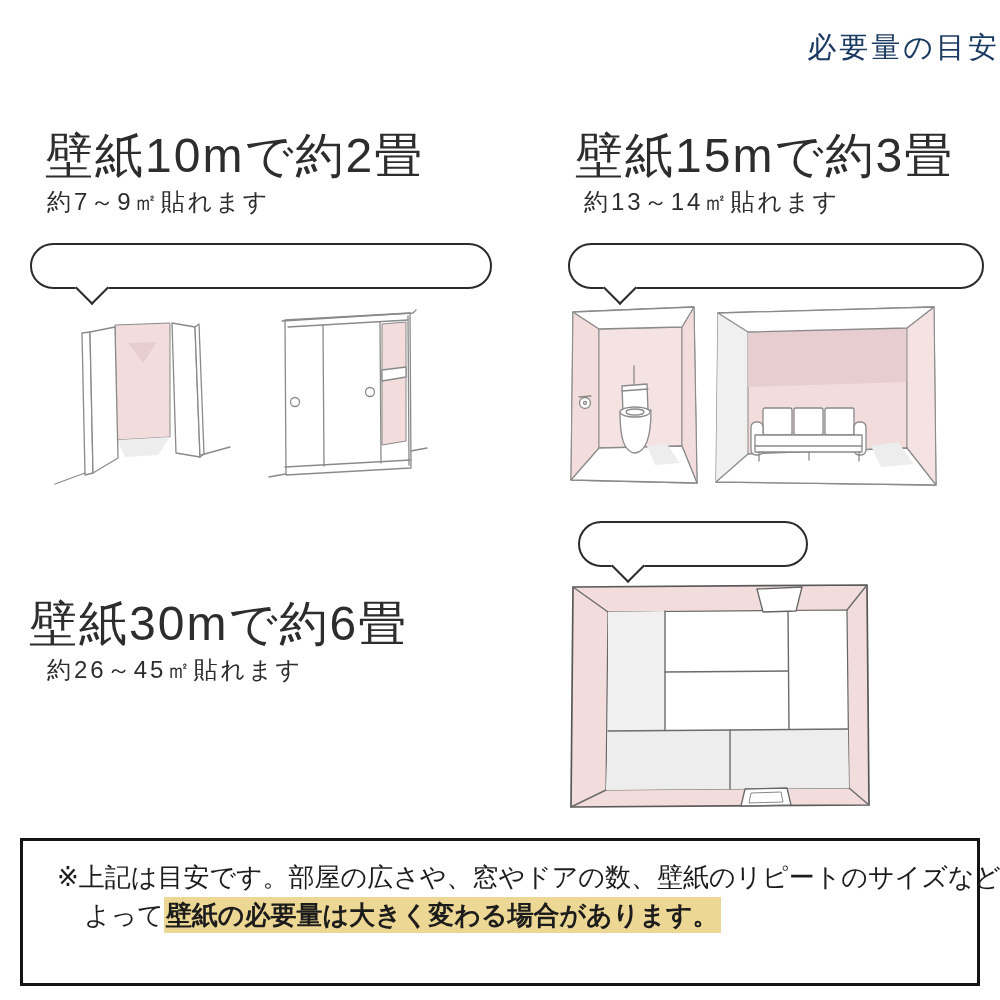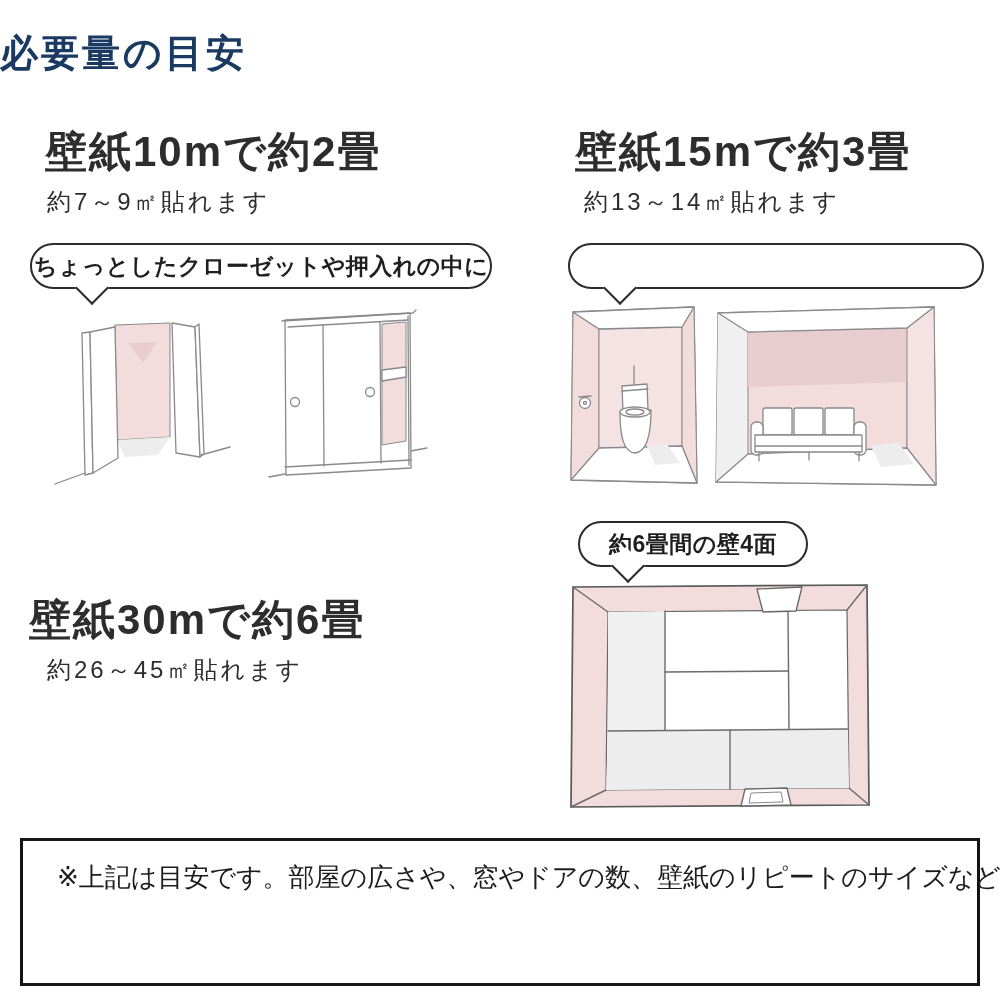--- a/index.html
+++ b/index.html
@@ -9,26 +9,26 @@
     --sketch-line:#8a8a8a;
   }
   html,body{margin:0;padding:0;}
   body{
     width:1000px;height:1000px;position:relative;background:#ffffff;
     font-family:"Liberation Sans","DejaVu Sans",sans-serif;color:var(--text-dark);
     overflow:hidden;
   }
   .abs{position:absolute;}
   .title{
-    top:28px;left:0;width:1000px;text-align:left;
-    font-size:38px;font-weight:bold;letter-spacing:3px;color:var(--title-navy);
+    top:28px;left:0;width:1000px;text-align:right;
+    font-size:29px;font-weight:normal;letter-spacing:3px;color:var(--title-navy);
     white-space:nowrap;
   }
   .heading{
-    font-size:42px;font-weight:bold;color:var(--text-dark);
+    font-size:48px;font-weight:normal;color:var(--text-dark);
     letter-spacing:2px;white-space:nowrap;line-height:1.15;
   }
   .subtext{
     font-size:24px;color:var(--text-dark);letter-spacing:3px;white-space:nowrap;
   }
   .bubble{
     box-sizing:border-box;height:46px;border:2.5px solid var(--bubble-border);
     border-radius:24px;background:#fff;display:flex;align-items:center;
     justify-content:center;font-size:23px;font-weight:700;color:#1f1f1f;
     white-space:nowrap;z-index:5;letter-spacing:0.5px;
@@ -60,21 +60,20 @@
 </style>
 </head>
 <body>
 
 <div class="abs title">必要量の目安</div>
 
 <div class="abs heading" style="left:45px;top:128px;">壁紙10mで約2畳</div>
 <div class="abs subtext" style="left:47px;top:186px;">約7～9㎡貼れます</div>
 
 <div class="abs bubble" style="left:30px;top:243px;width:462px;">
-  <span>ちょっとしたクローゼットや押入れの中に</span>
   <span class="tail" style="left:48px;"></span>
 </div>
 
 <svg class="abs" style="left:55px;top:303px;" width="175" height="187" viewBox="0 0 175 187" aria-hidden="true">
   <polygon class="pk" points="60,22 115,20 115,134 62,137"></polygon>
   <polygon class="pk2" points="73,40 102,39 88,60"></polygon>
   <polygon class="gy" points="62,137 115,134 103,152 70,154"></polygon>
   <polygon class="wh" points="27,30 35,29 38,170 30,172"></polygon>
   <polygon class="wh" points="35,29 60,24 63,155 38,170"></polygon>
   <polygon class="wh" points="117,20 140,24 145,154 121,150"></polygon>
@@ -137,21 +136,20 @@
   <rect class="wh" x="81" y="112" width="29" height="27" rx="2"></rect>
   <rect class="wh" x="112" y="112" width="29" height="27" rx="2"></rect>
   <rect class="wh" x="38" y="126" width="12" height="33" rx="5"></rect>
   <rect class="wh" x="141" y="126" width="12" height="33" rx="5"></rect>
   <rect class="wh" x="42" y="139" width="107" height="17"></rect>
   <path class="ln" d="M42,150 L149,150"></path>
   <path class="ln" d="M46,156 L46,165 M96,156 L96,164 M146,156 L146,165"></path>
 </svg>
 
 <div class="abs bubble" style="left:578px;top:521px;width:230px;">
-  <span>約6畳間の壁4面</span>
   <span class="tail" style="left:36px;"></span>
 </div>
 
 <svg class="abs" style="left:565px;top:583px;" width="310" height="228" viewBox="0 0 310 228" aria-hidden="true">
   <polygon points="8,4 302,2 304,222 6,224" style="fill:var(--wall-pink);stroke:#595959;stroke-width:1.7;stroke-linejoin:round;"></polygon>
   <polygon points="43,29 282,27 284,205 41,207" style="fill:#ffffff;stroke:#666;stroke-width:1.2;stroke-linejoin:round;"></polygon>
   <path class="lnd" d="M8,4 L43,29 M302,2 L282,27 M304,222 L284,205 M6,224 L41,207"></path>
   <polygon class="gy2" points="43,29 100,28 100,147 43,148"></polygon>
   <polygon class="gy" points="43,148 283,146 284,205 41,207"></polygon>
   <path class="lnd" d="M100,28 L100,147"></path>
@@ -162,13 +160,16 @@
   <polygon points="192,6 237,4 231,28 198,29" style="fill:#fff;stroke:#666;stroke-width:1.3;stroke-linejoin:round;"></polygon>
   <polygon points="180,206 222,205 226,222 176,223" style="fill:#fff;stroke:#666;stroke-width:1.3;stroke-linejoin:round;"></polygon>
   <polygon points="186,210 216,209 218,219 184,220" style="fill:#fff;stroke:#888;stroke-width:1;stroke-linejoin:round;"></polygon>
 </svg>
 
 <div class="abs heading" style="left:29px;top:596px;">壁紙30mで約6畳</div>
 <div class="abs subtext" style="left:47px;top:654px;">約26～45㎡貼れます</div>
 
 <div class="abs note">
   <div class="line">※上記は目安です。部屋の広さや、窓やドアの数、壁紙のリピートのサイズなどに</div>
+  <div class="line indent">
+    <span>よって</span><span class="hl">壁紙の必要量は大きく変わる場合があります。</span>
+  </div>
 </div>
 
 </body></html>

